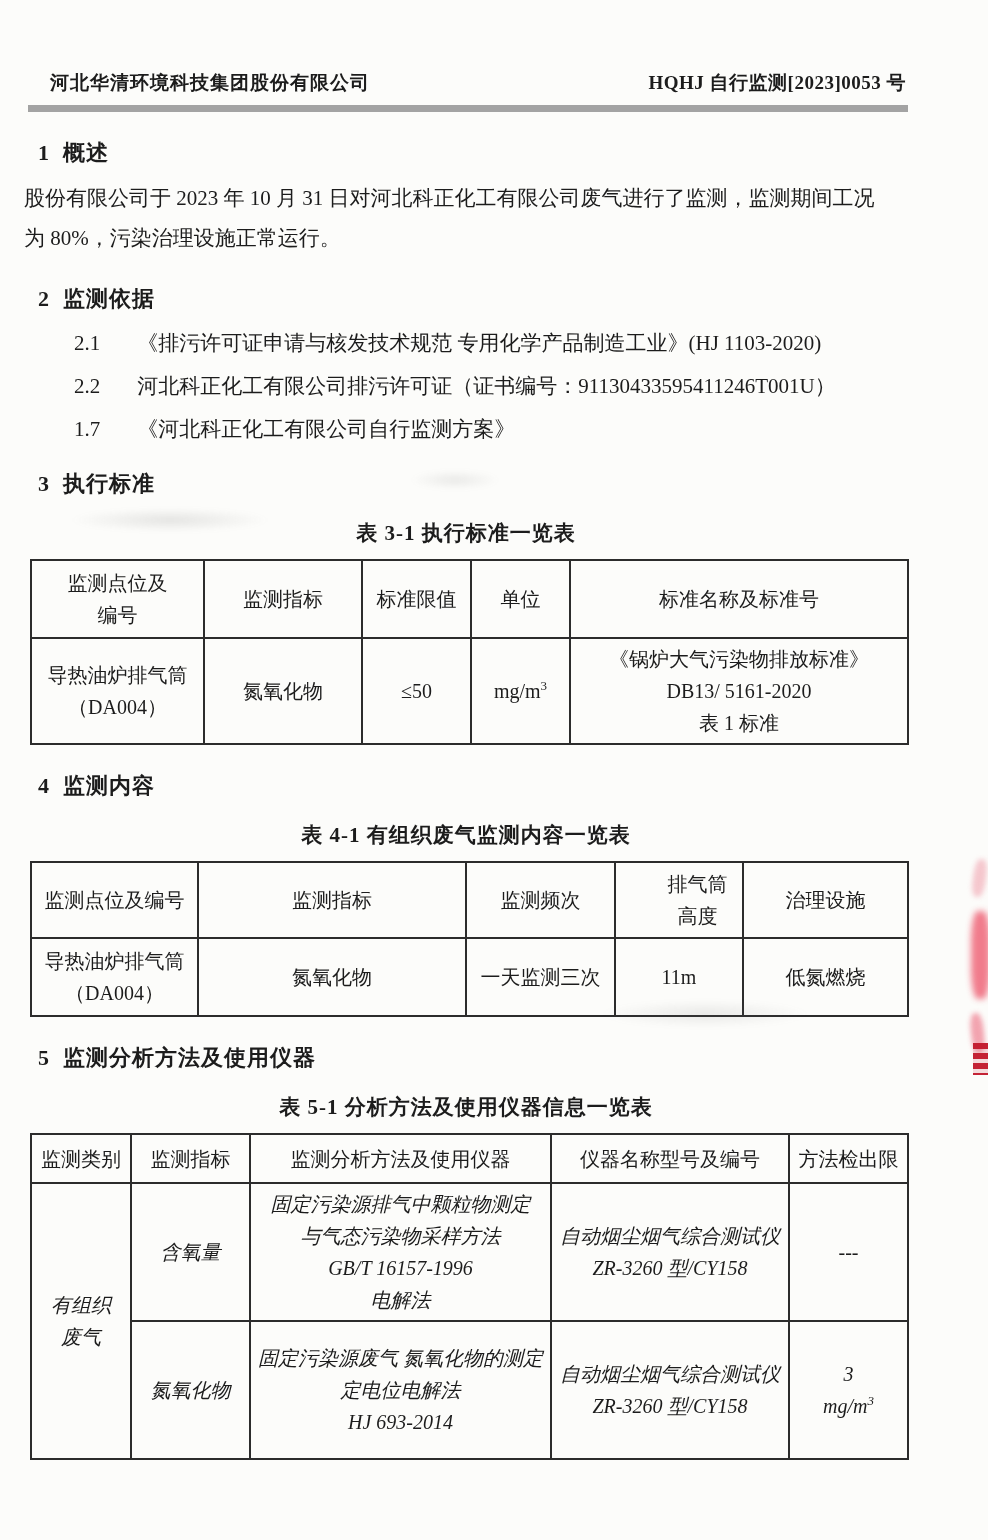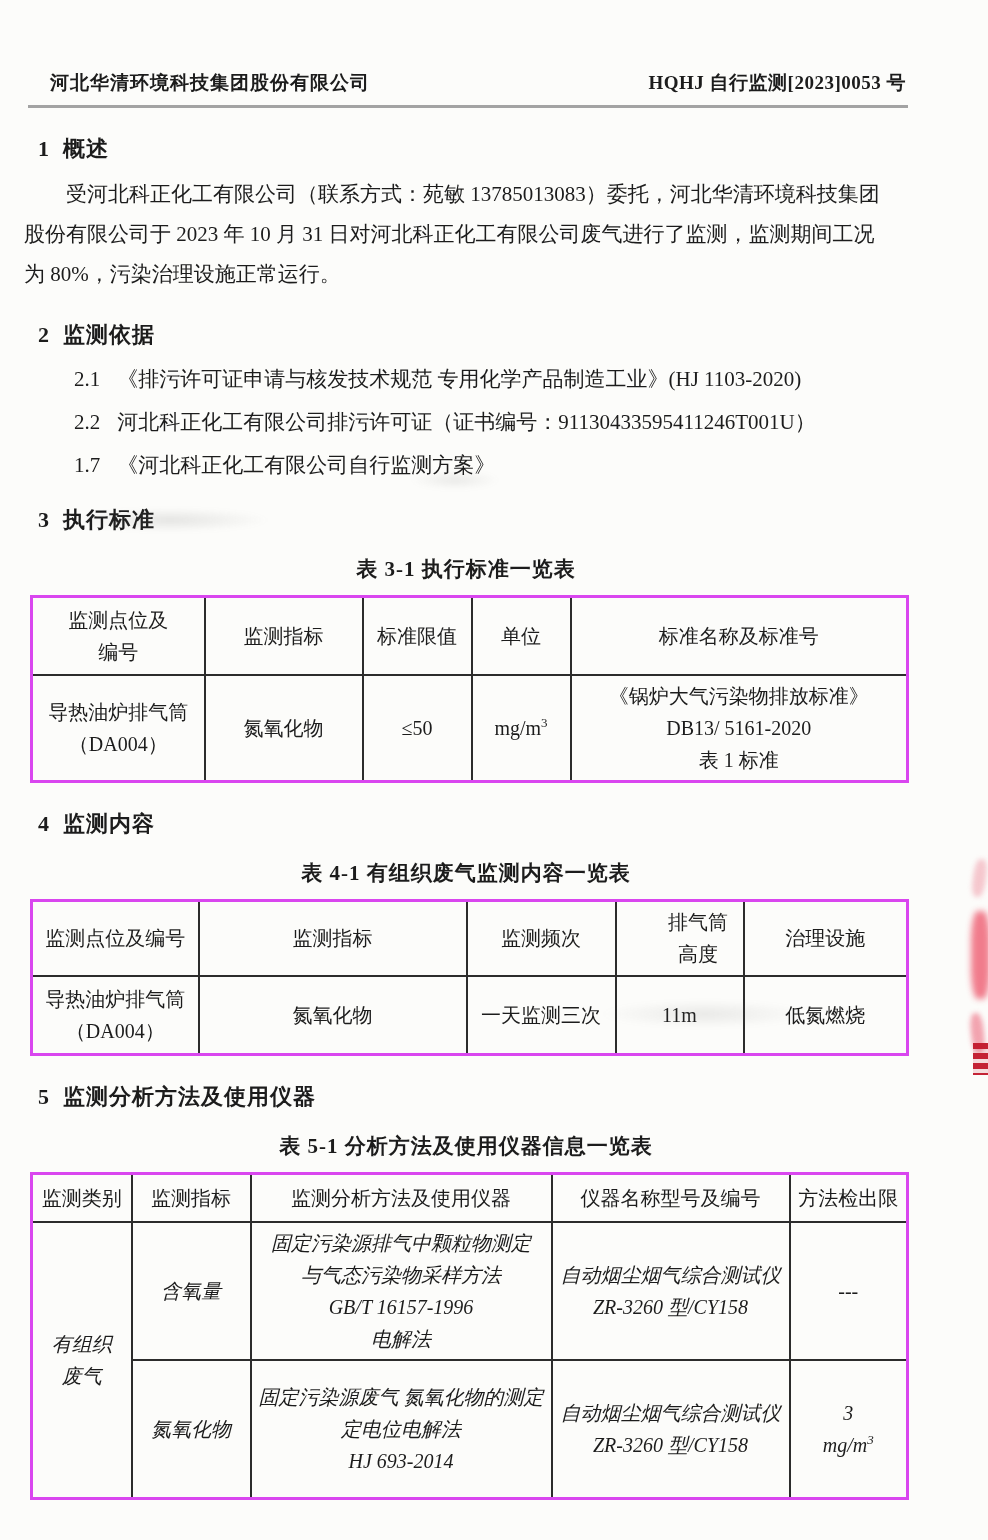--- a/index.html
+++ b/index.html
@@ -14,21 +14,21 @@
     font-family: "Liberation Serif", "DejaVu Serif", serif;
     overflow: hidden;
   }
   
   .doc-header {
     display: flex;
     justify-content: space-between;
     align-items: flex-end;
     margin: 70px 80px 0 28px;
     padding: 0 2px 9px 22px;
-    border-bottom: 3px solid #a3a3a3;
+    border-bottom: 7px solid #a3a3a3;
     font-size: 19px;
     font-weight: 700;
     letter-spacing: 1px;
   }
   .doc-header .doc-number { font-weight: 600; letter-spacing: 0.5px; }
   
   .content { margin: 0 80px 0 24px; }
   .sec {
     display: flex;
     align-items: baseline;
@@ -40,36 +40,37 @@
   .sec .sec-num { margin-right: 13px; font-weight: 700; }
   .para { margin-top: 10px; font-size: 21px; }
   .para .pline { line-height: 40px; }
   .para .pline.indent { text-indent: 2em; }
   .sub-item {
     display: flex;
     align-items: baseline;
     margin: 15px 0 0 50px;
     font-size: 21px;
     line-height: 28px;
+    gap: 20px;
   }
   .sub-item .sub-num { margin-right: 17px; }
   .tbl-title {
     text-align: center;
     font-size: 21px;
     font-weight: 700;
     margin-top: 20px;
     letter-spacing: 1px;
   }
   
   table {
     border-collapse: collapse;
     width: 879px;
     margin: 12px 0 0 6px;
     table-layout: fixed;
-    border: 3px solid #d946ef;
+    border: 1px solid #d946ef;
   }
   td {
     border: 2px solid #2c2c2c;
     text-align: center;
     vertical-align: middle;
     font-size: 20px;
     line-height: 1.6;
     padding: 4px 5px;
   }
   .cline { display: block; }
@@ -119,21 +120,20 @@
     <span class="doc-number">HQHJ 自行监测[2023]0053 号</span>
   </div>
 
   <div class="content">
 
     <div class="sec">
       <span class="sec-num">1</span>
       <span>概述</span>
     </div>
     <div class="para">
-      <div class="pline indent">受河北科正化工有限公司（联系方式：苑敏 13785013083）委托，河北华清环境科技集团</div>
       <div class="pline">股份有限公司于 2023 年 10 月 31 日对河北科正化工有限公司废气进行了监测，监测期间工况</div>
       <div class="pline">为 80%，污染治理设施正常运行。</div>
     </div>
 
     <div class="sec">
       <span class="sec-num">2</span>
       <span>监测依据</span>
     </div>
     <div class="sub-item">
       <span class="sub-num">2.1</span>

